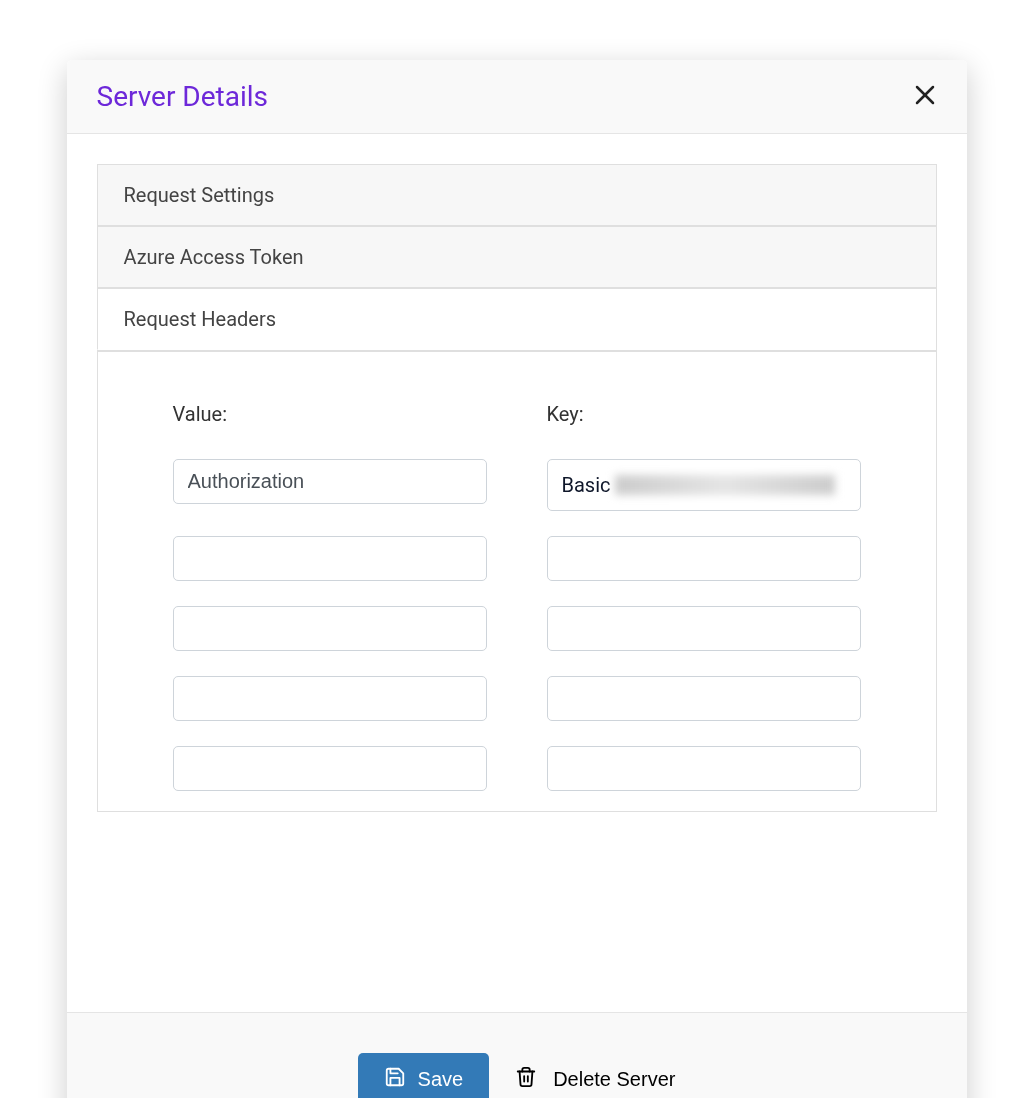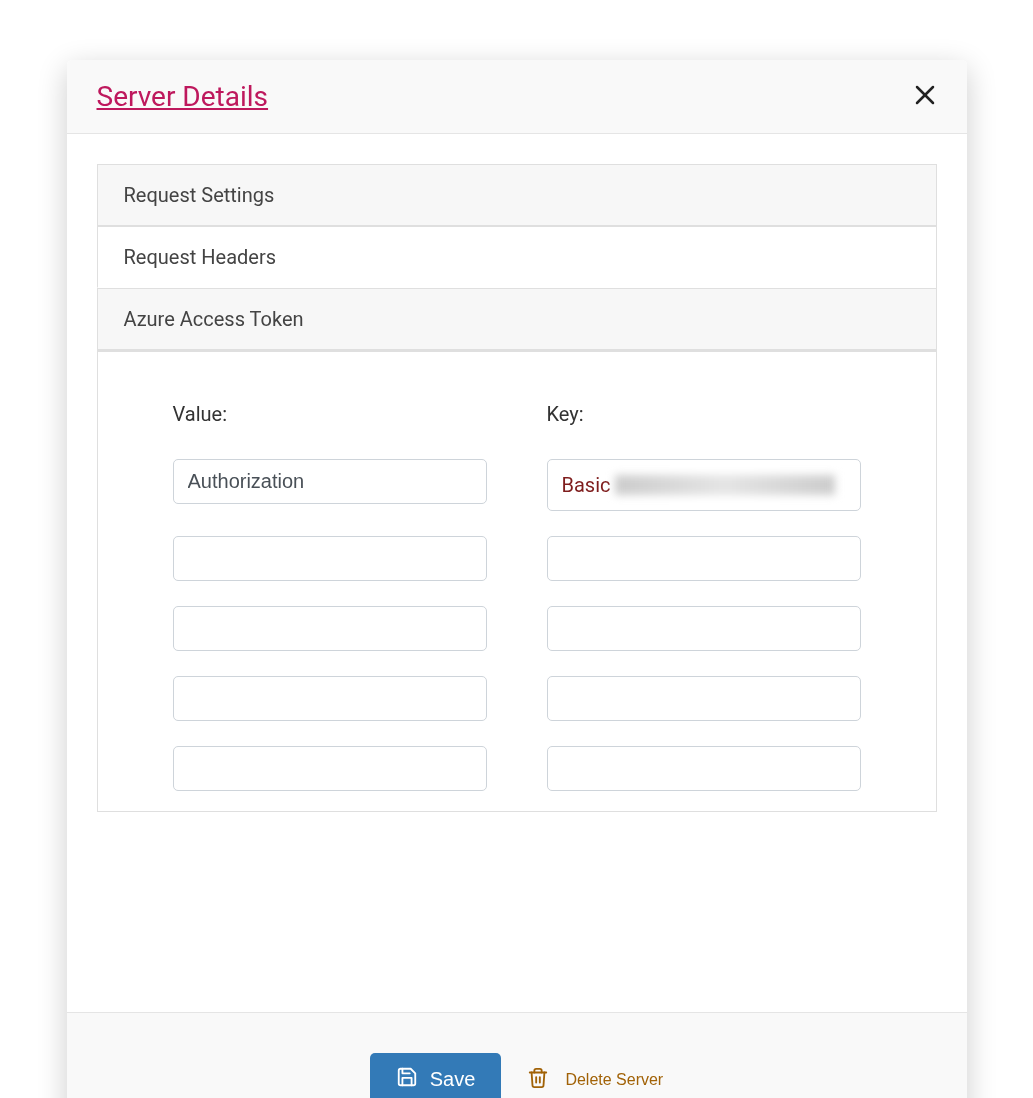--- a/index.html
+++ b/index.html
@@ -26,22 +26,21 @@
       display: flex;
       justify-content: space-between;
       align-items: center;
       padding: 20px 30px;
       background: #f9f9f9;
       border-bottom: 1px solid #e5e5e5;
     }
     .modal-title {
       font-size: 28px;
       font-weight: 400;
-      color: #be185d;
-      text-decoration: underline;
+      color: #6d28d9;
     }
     .close-icon {
       cursor: pointer;
       color: #222;
     }
     .modal-body {
       padding: 30px 30px 200px 30px;
       background: #fff;
     }
     .tabs {
@@ -119,64 +118,64 @@
       border-radius: 5px;
       font-size: 20px;
       cursor: pointer;
     }
     .btn-delete {
       display: inline-flex;
       align-items: center;
       gap: 16px;
       background: transparent;
       border: none;
-      color: #a16207;
-      font-size: 16px;
+      color: #000000;
+      font-size: 20px;
       cursor: pointer;
     }
     .blurred-placeholder {
       display: inline-block;
       width: 220px;
       height: 20px;
       background: linear-gradient(90deg, #ccc, #e5e5e5, #ccc);
       filter: blur(4px);
       vertical-align: middle;
       margin-left: 4px;
     }
     .value-cell {
       display: flex;
       align-items: center;
       width: 100%;
       height: 52px;
       border: 1px solid #ced4da;
       border-radius: 5px;
       padding: 0 14px;
       font-size: 20px;
-      color: #7f1d1d;
+      color: #0f172a;
     }
   </style>
 </head>
 <body>
 
 <div class="modal">
   <div class="modal-header">
     <h2 class="modal-title">Server Details</h2>
     <span class="close-icon">
       <svg width="24" height="24" viewBox="0 0 24 24" fill="none" stroke="currentColor" stroke-width="2.5" stroke-linecap="round">
         <line x1="4" y1="4" x2="20" y2="20"></line>
         <line x1="20" y1="4" x2="4" y2="20"></line>
       </svg>
     </span>
   </div>
 
   <div class="modal-body">
     <div class="tabs">
       <div class="tab">Request Settings</div>
+      <div class="tab">Azure Access Token</div>
       <div class="tab active">Request Headers</div>
-      <div class="tab">Azure Access Token</div>
       <div class="tab-filler"></div>
     </div>
 
     <div class="tab-content">
       <div class="headers-grid">
         <div class="col-label">Value:</div>
         <div class="col-label">Key:</div>
 
         <input class="input-field" type="text" value="Authorization" style="">
         <div class="value-cell">

